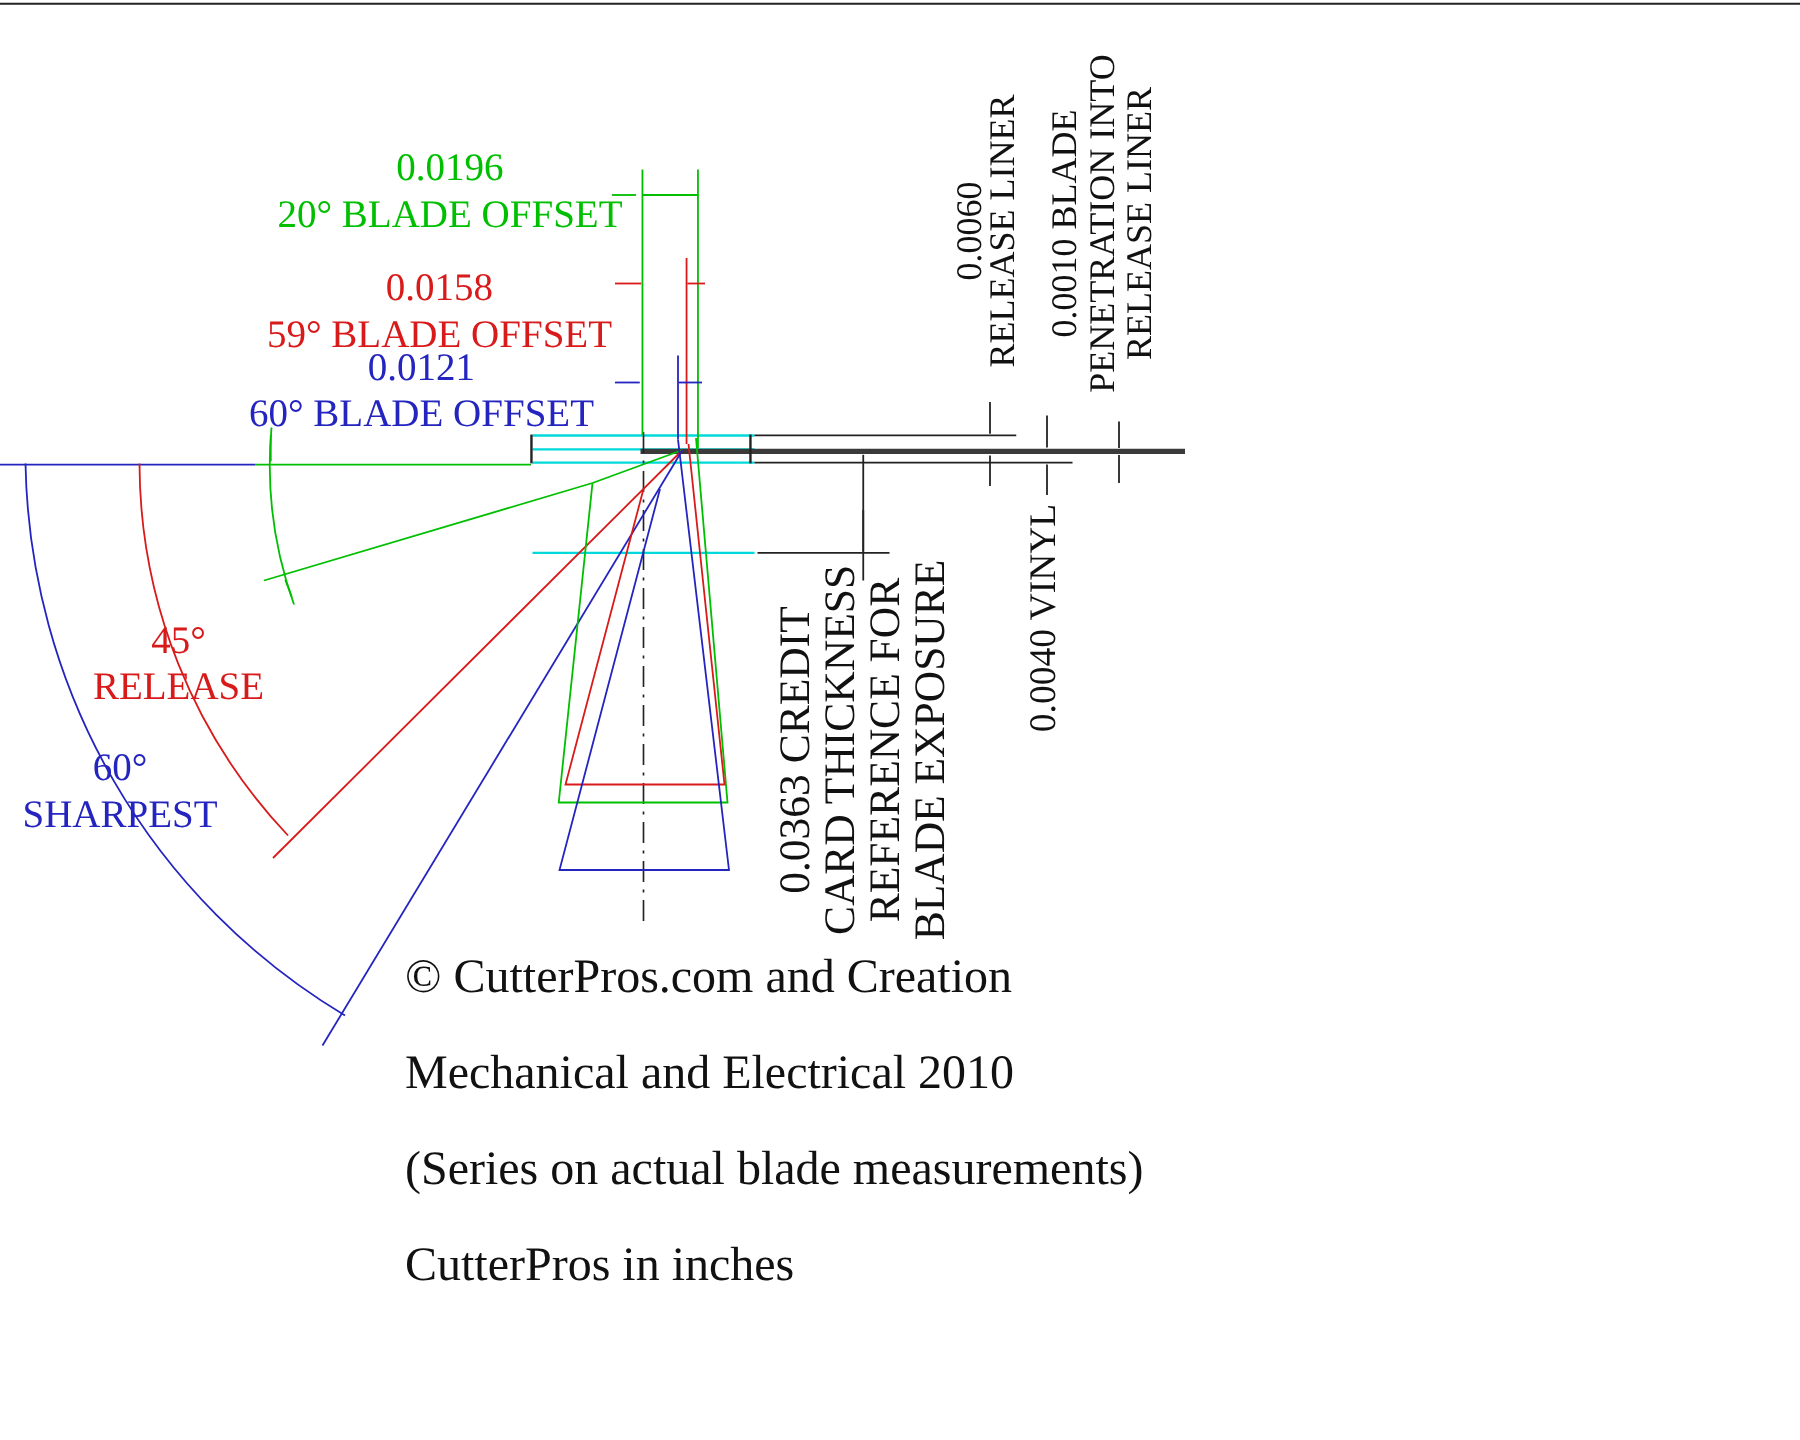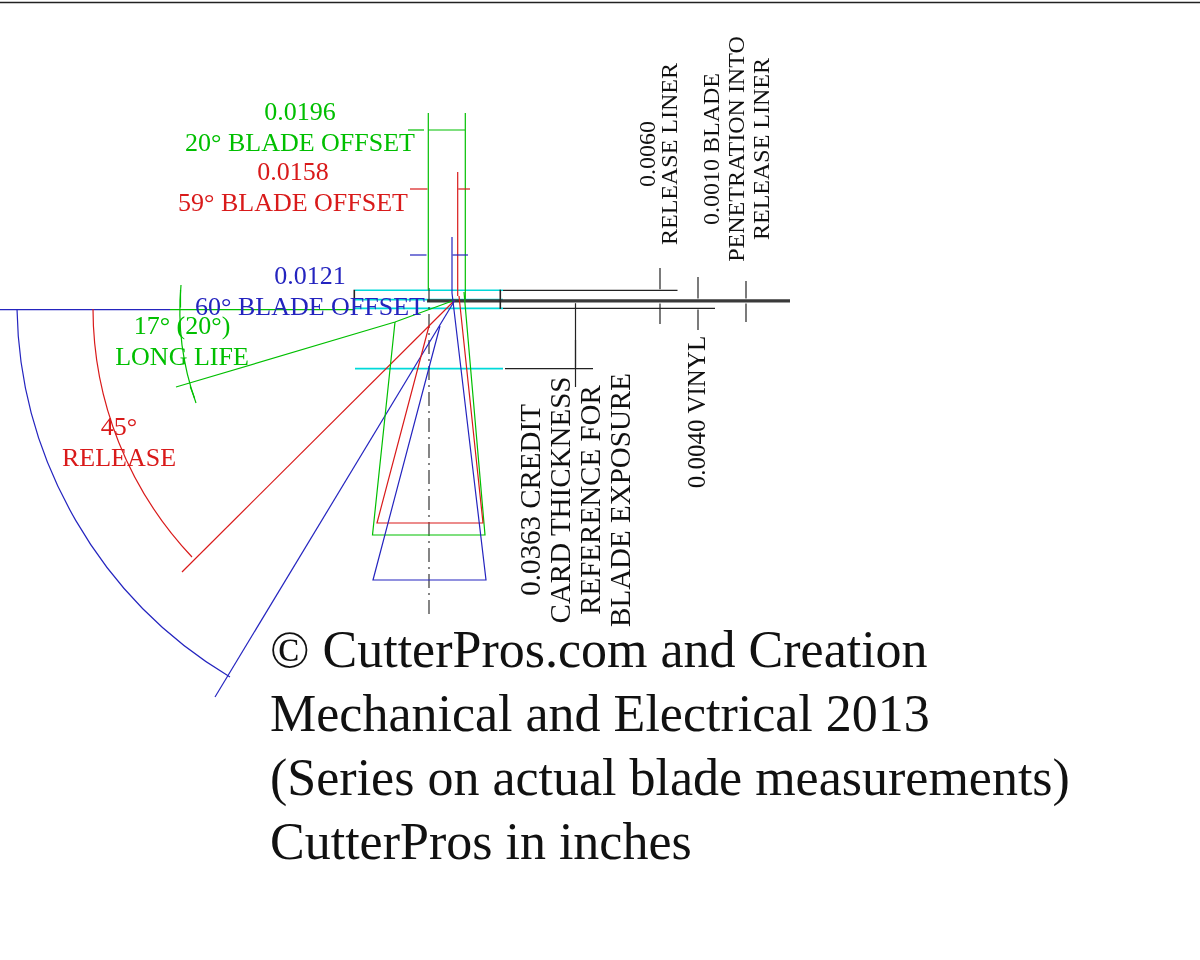--- a/index.html
+++ b/index.html
@@ -12,21 +12,21 @@
   .c-green{color:var(--green);}
   .c-red{color:var(--red);}
   .c-blue{color:var(--blue);}
   .rot{position:absolute;color:#111;text-align:center;white-space:nowrap;
        transform:translate(-50%,-50%) rotate(-90deg);}
   .rot span{display:block;}
   .rot-liner{font-size:24px;line-height:22px;}
   .rot-pen{font-size:24px;line-height:25px;}
   .rot-vinyl{font-size:25px;line-height:25px;}
   .rot-card{font-size:29px;line-height:30px;}
-  #footer{position:absolute;left:270px;top:618px;color:#111;font-size:52px;line-height:64px;
+  #footer{position:absolute;left:270px;top:618px;color:#111;font-size:32px;line-height:64px;
           white-space:nowrap;}
   .s-green{stroke:var(--green);}
   .s-red{stroke:var(--red);}
   .s-blue{stroke:var(--blue);}
   .s-cyan{stroke:var(--cyan);}
   .s-black{stroke:#222222;}
   svg line,svg path,svg polyline{fill:none;}
 </style>
 </head>
 <body>
@@ -127,36 +127,36 @@
       <polyline points="395,322 372.5,535 485,535 464,292" class="s-green" stroke-width="1.2"></polyline>
       <polyline points="429,326 377,523 483,523 459,296" class="s-red" stroke-width="1.2"></polyline>
       <polyline points="440,326 373,580 486,580 452,293" class="s-blue" stroke-width="1.2"></polyline>
     </g>
   </svg>
 
   <div class="lbl c-green" style="left:300px;top:96px;">
     <span>0.0196</span>
     <span>20° BLADE OFFSET</span>
   </div>
-  <div class="lbl c-red" style="left:293px;top:156px;">
+  <div class="lbl c-red" style="left:293px;top:176px;">
     <span>0.0158</span>
     <span>59° BLADE OFFSET</span>
   </div>
-  <div class="lbl c-blue" style="left:310px;top:229px;margin-top:31px;">
+  <div class="lbl c-blue" style="left:281px;top:229px;">
     <span>0.0121</span>
     <span>60° BLADE OFFSET</span>
   </div>
 
-  <div class="lbl c-green" style="left:182px;top:310px;">
-    <span>17° (20°)</span>
-    <span>LONG LIFE</span>
-  </div>
   <div class="lbl c-red" style="left:119px;top:411px;">
     <span>45°</span>
     <span>RELEASE</span>
+  </div>
+  <div class="lbl c-blue" style="left:80px;top:496px;">
+    <span>60°</span>
+    <span>SHARPEST</span>
   </div>
 
   <div class="rot rot-liner" style="left:658px;top:154px;">
     <span>0.0060</span>
     <span>RELEASE LINER</span>
   </div>
   <div class="rot rot-pen" style="left:736px;top:149px;">
     <span>0.0010 BLADE</span>
     <span>PENETRATION INTO</span>
     <span>RELEASE LINER</span>
@@ -166,18 +166,18 @@
   </div>
   <div class="rot rot-card" style="left:575px;top:500px;">
     <span>0.0363 CREDIT</span>
     <span>CARD THICKNESS</span>
     <span>REFERENCE FOR</span>
     <span>BLADE EXPOSURE</span>
   </div>
 
   <div id="footer">
     <div>© CutterPros.com and Creation</div>
-    <div>Mechanical and Electrical 2013</div>
+    <div>Mechanical and Electrical 2010</div>
     <div>(Series on actual blade measurements)</div>
     <div>CutterPros in inches</div>
   </div>
 
 </div>
 
 </body></html>

